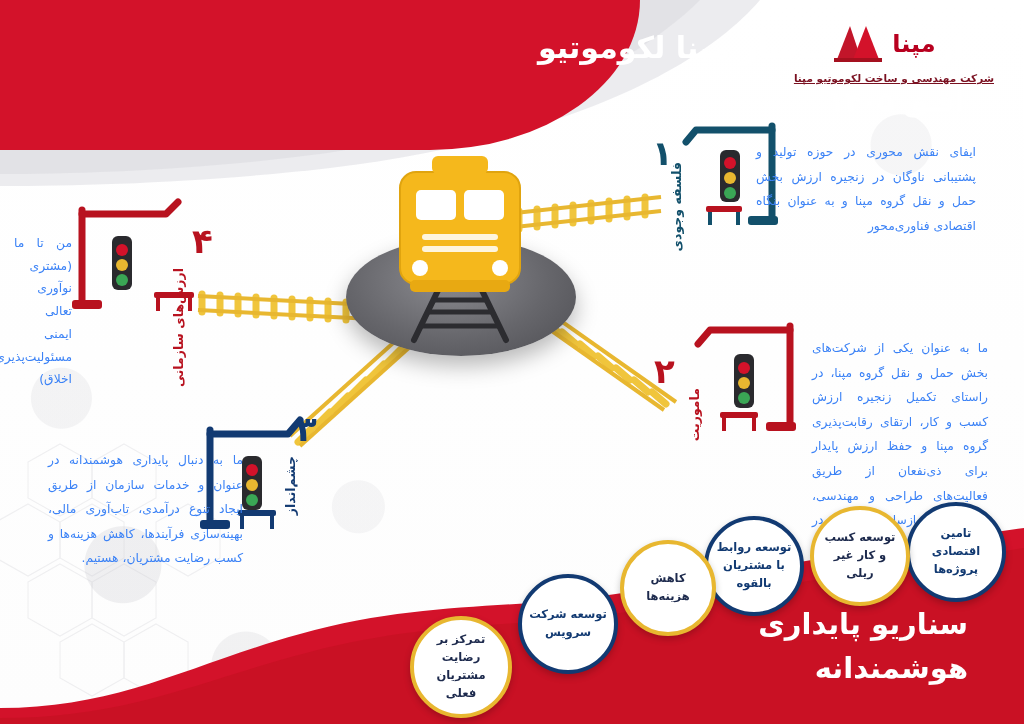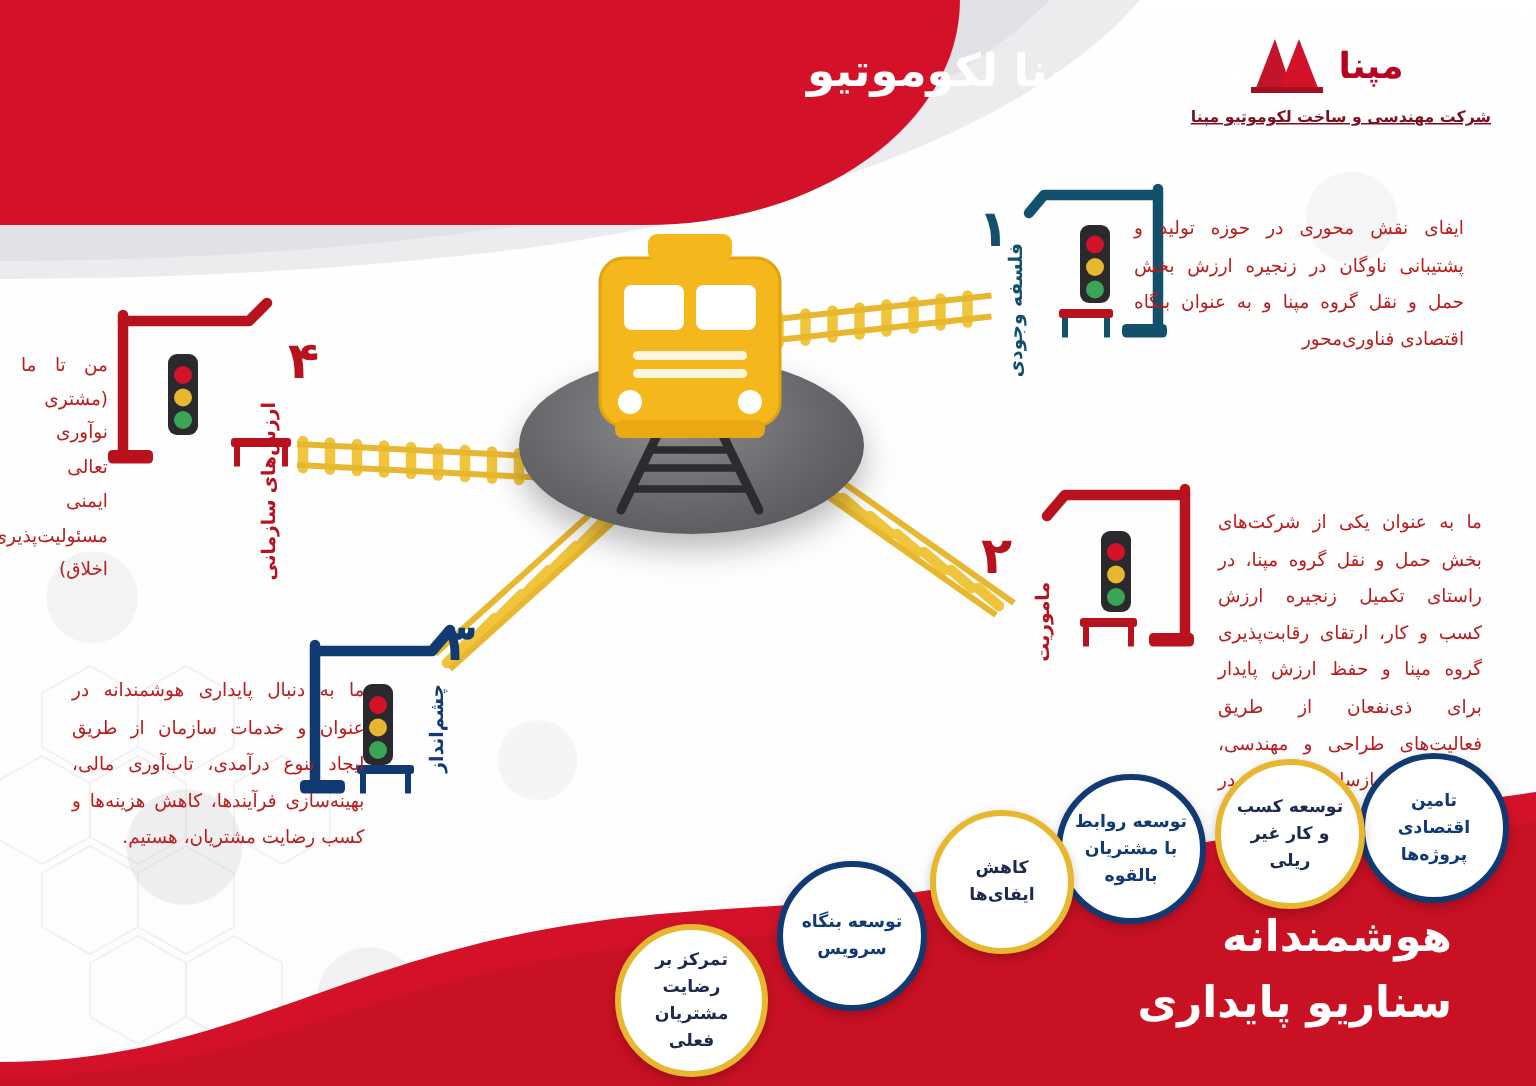--- a/index.html
+++ b/index.html
@@ -73,21 +73,21 @@
   }
   .vlabel{
     position:absolute;
     writing-mode:vertical-rl;
     text-orientation:mixed;
     transform:rotate(180deg);
     font-size:12.5px;font-weight:bold;line-height:1.5;
     white-space:nowrap;
   }
   .body-text{
-    position:absolute;font-size:12.3px;line-height:2.0;color:#b91c1c;
+    position:absolute;font-size:12.3px;line-height:2.0;color:#3b82f6;
     text-align:justify;text-align-last:right;direction:rtl;z-index:7;
   }
 
   
   #bottom-wave{position:absolute;left:0;bottom:0;width:1024px;height:230px;z-index:2;}
   #scenario-title{
     position:absolute;right:56px;bottom:34px;width:330px;text-align:right;
     color:#ffffff;font-size:29px;font-weight:bold;line-height:1.5;z-index:8;
   }
 
@@ -318,34 +318,34 @@
   <div class="vlabel" style="left:100px;top:72px;color:#b8121f;">ارزش‌های سازمانی</div>
 </div>
 <div class="body-text" style="left:14px;top:232px;width:58px;line-height:1.85;">من تا ما (مشتری نوآوری تعالی ایمنی مسئولیت‌پذیری اخلاق)</div>
 
 <svg id="bottom-wave" viewBox="0 0 1024 230" preserveAspectRatio="none">
   <path d="M0,214 C120,214 190,170 300,140 C430,104 520,118 640,96 C760,74 880,54 1024,34 L1024,230 L0,230 Z" fill="#d3122a"></path>
   <path d="M0,224 C130,224 200,186 310,158 C440,124 530,136 650,114 C770,92 890,74 1024,54 L1024,230 L0,230 Z" fill="#c1101f" opacity=".55"></path>
 </svg>
 
 <div id="scenario-title">
+  <div>سناریو پایداری</div>
   <div>هوشمندانه</div>
-  <div>سناریو پایداری</div>
 </div>
 
 <div class="bubble navy" style="left:906px;top:502px;width:92px;height:92px;">
   <span>تامین اقتصادی پروژه‌ها</span>
 </div>
 <div class="bubble gold" style="left:810px;top:506px;width:92px;height:92px;align-items:center;">
   <span>توسعه کسب و کار غیر ریلی</span>
 </div>
 <div class="bubble navy" style="left:704px;top:516px;width:92px;height:92px;">
   <span>توسعه روابط با مشتریان بالقوه</span>
 </div>
 <div class="bubble gold" style="left:620px;top:540px;width:88px;height:88px;">
-  <span>کاهش ایفای‌ها</span>
+  <span>کاهش هزینه‌ها</span>
 </div>
 <div class="bubble navy" style="left:518px;top:574px;width:92px;height:92px;">
-  <span>توسعه بنگاه سرویس</span>
+  <span>توسعه شرکت سرویس</span>
 </div>
 <div class="bubble gold" style="left:410px;top:616px;width:94px;height:94px;">
   <span>تمرکز بر رضایت مشتریان فعلی</span>
 </div>
 
 </body></html>

